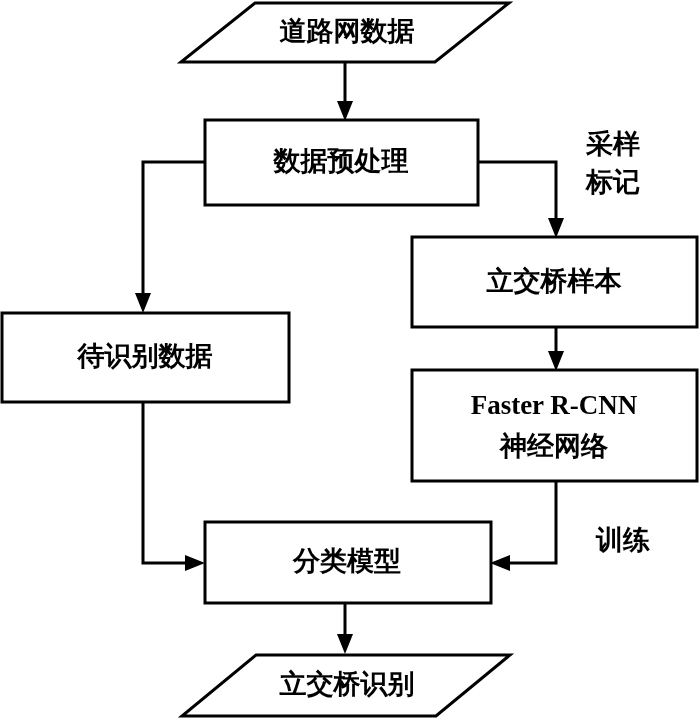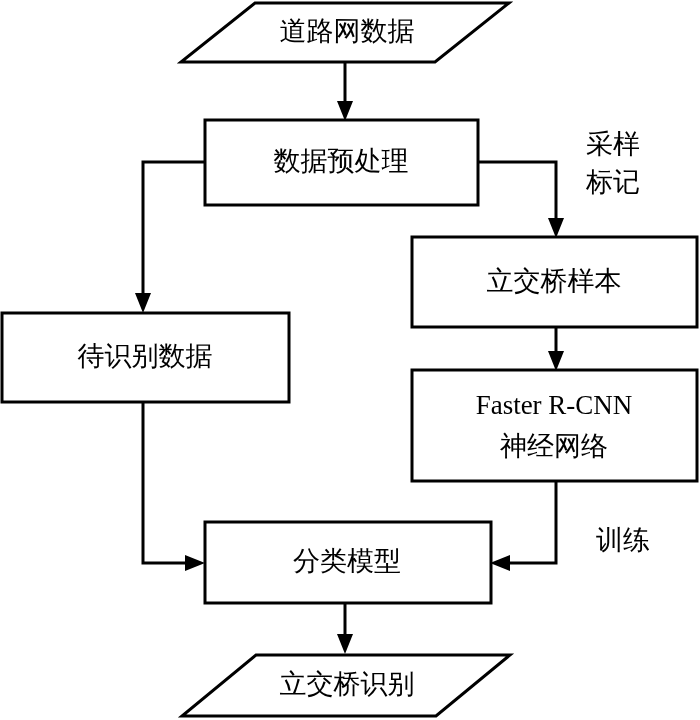--- a/index.html
+++ b/index.html
@@ -11,20 +11,21 @@
     width: 700px;
     height: 720px;
     font-family: "Liberation Sans", sans-serif;
     overflow: hidden;
   }
   #flowchart-root {
     position: relative;
     width: 700px;
     height: 720px;
     background: #ffffff;
+    font-weight: bold;
   }
   svg#flow-svg {
     display: block;
     width: 700px;
     height: 720px;
   }
   .node-shape {
     fill: #ffffff;
     stroke: #000000;
     stroke-width: 3;

